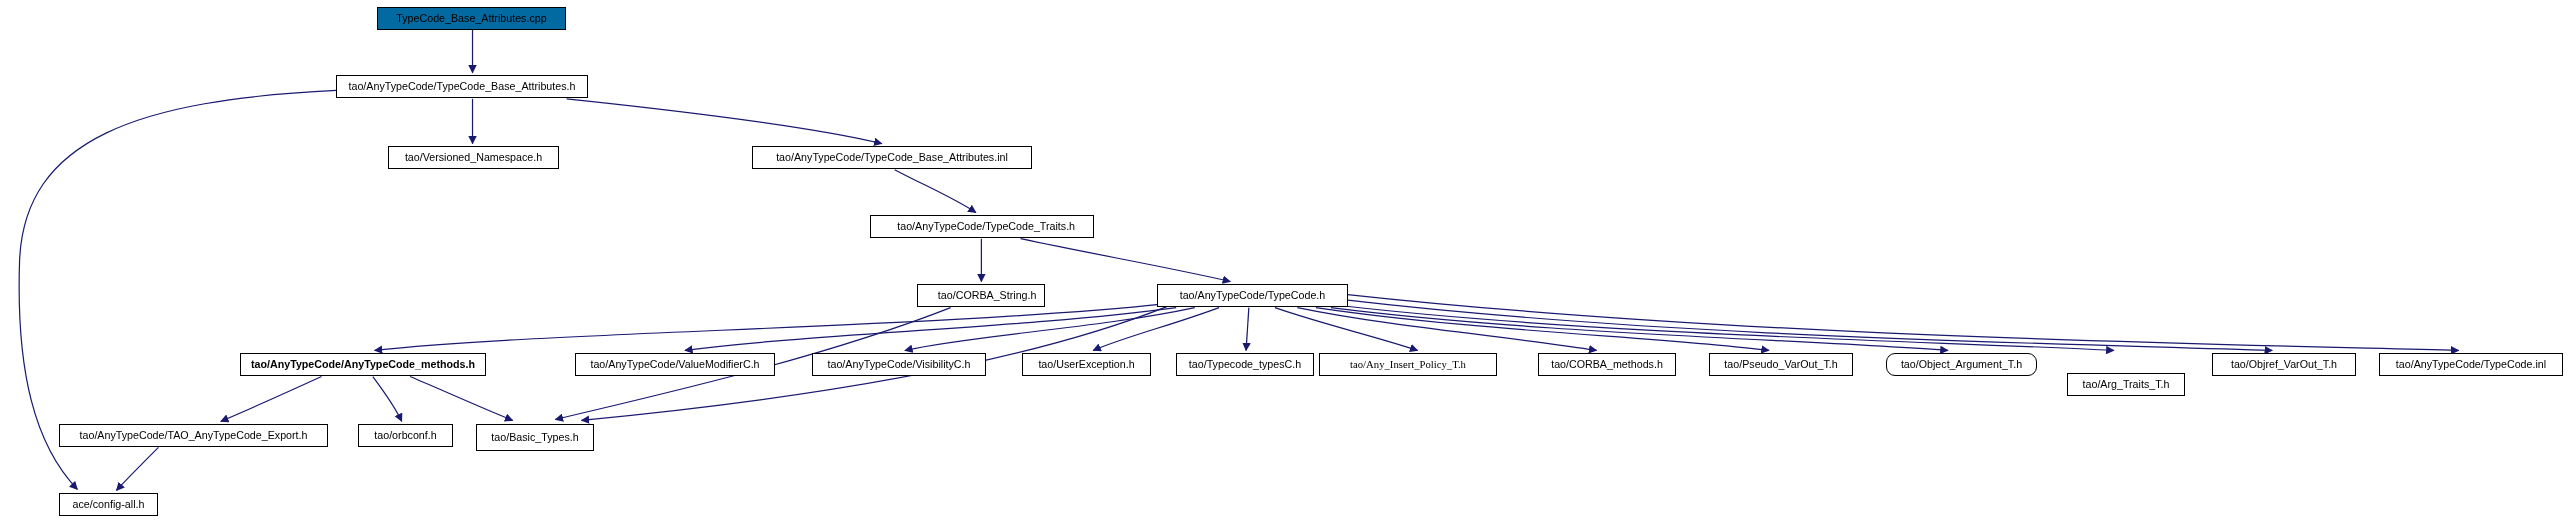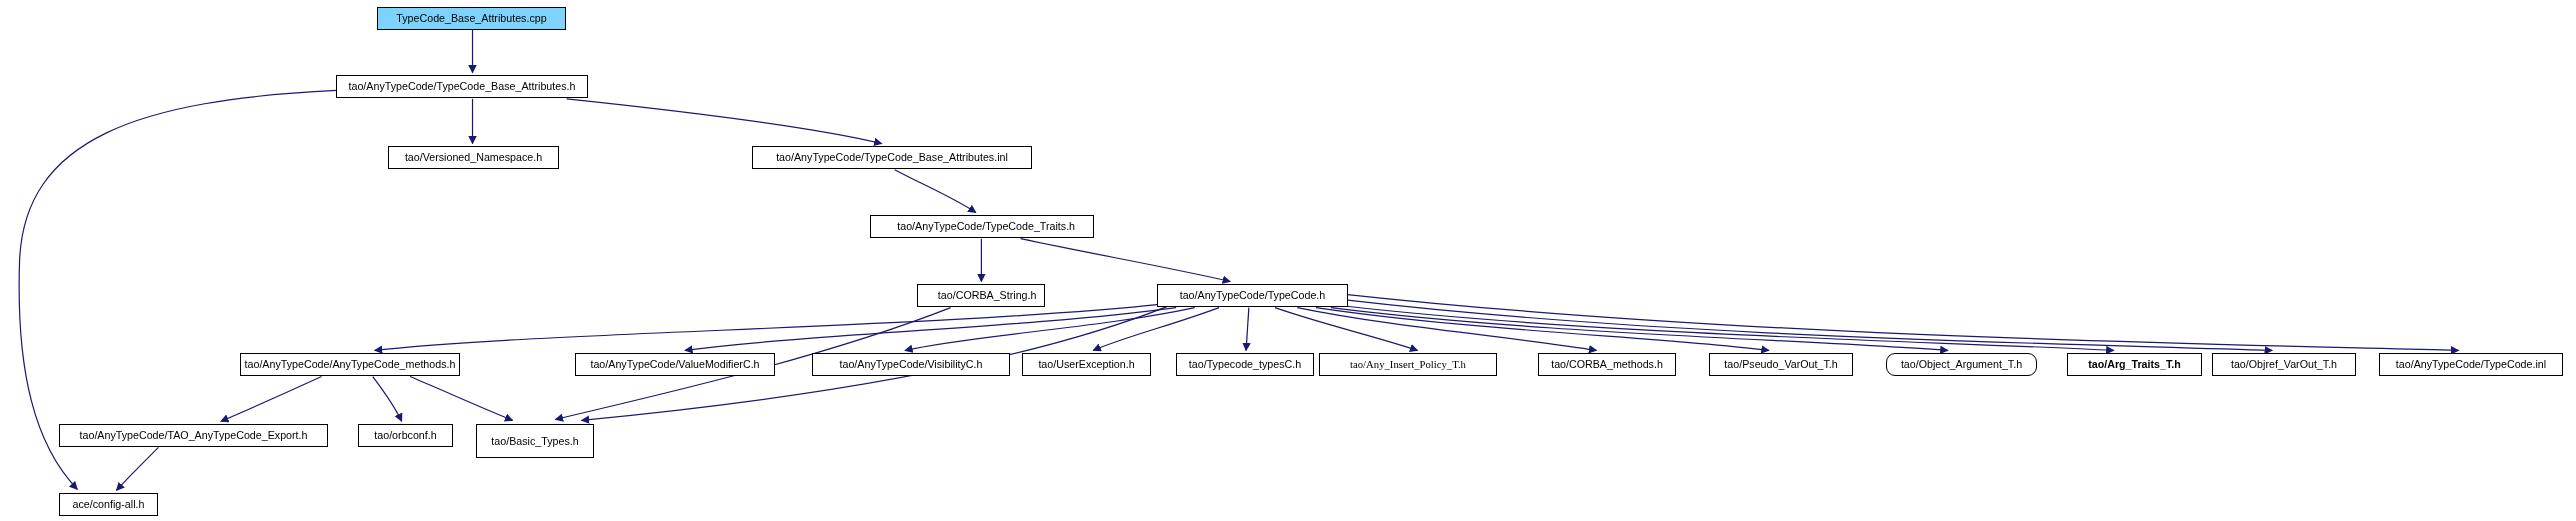--- a/index.html
+++ b/index.html
@@ -34,21 +34,21 @@
     align-items: center;
     justify-content: center;
     white-space: nowrap;
     padding: 0 3.7px;
     cursor: pointer;
   }
   .node.bold {
     border-width: 1.9px;
   }
   .node.main {
-    background: #7dd3fc;
+    background: #0369a1;
     cursor: default;
   }
   .edge {
     fill: none;
     stroke: #191970;
     stroke-width: 1.3;
   }
 </style>
 </head>
 <body>
@@ -96,46 +96,46 @@
   <div class="node" style="left:388px; top:146px; width:171px; height:23px;">tao/Versioned_Namespace.h</div>
 
   <div class="node bold" style="left:752px; top:146px; width:280px; height:23px;">tao/AnyTypeCode/TypeCode_Base_Attributes.inl</div>
 
   <div class="node" style="left:870px; top:215px; width:224px; height:23px;padding-left:12px;">tao/AnyTypeCode/TypeCode_Traits.h</div>
 
   <div class="node" style="left:917px; top:284px; width:128px; height:23px;padding-left:16px;">tao/CORBA_String.h</div>
 
   <div class="node bold" style="left:1157px; top:284px; width:191px; height:23px;">tao/AnyTypeCode/TypeCode.h</div>
 
-  <div class="node bold" style="left:240px; top:353px; width:220px; height:23px;">tao/AnyTypeCode/AnyTypeCode_methods.h</div>
+  <div class="node bold" style="left:240px; top:353px; width:246px; height:23px;font-weight:bold;">tao/AnyTypeCode/AnyTypeCode_methods.h</div>
 
   <div class="node" style="left:575px; top:353px; width:200px; height:23px;">tao/AnyTypeCode/ValueModifierC.h</div>
 
-  <div class="node" style="left:812px; top:353px; width:198px; height:23px;">tao/AnyTypeCode/VisibilityC.h</div>
+  <div class="node" style="left:812px; top:353px; width:174px; height:23px;">tao/AnyTypeCode/VisibilityC.h</div>
 
   <div class="node" style="left:1022px; top:353px; width:129px; height:23px;">tao/UserException.h</div>
 
   <div class="node" style="left:1176px; top:353px; width:138px; height:23px;">tao/Typecode_typesC.h</div>
 
   <div class="node" style="left:1319px; top:353px; width:178px; height:23px;font-family:Liberation Serif, serif;">tao/Any_Insert_Policy_T.h</div>
 
   <div class="node" style="left:1538px; top:353px; width:138px; height:23px;">tao/CORBA_methods.h</div>
 
   <div class="node" style="left:1709px; top:353px; width:144px; height:23px;">tao/Pseudo_VarOut_T.h</div>
 
   <div class="node" style="left:1886px; top:353px; width:151px; height:23px;border-radius:9px;">tao/Object_Argument_T.h</div>
 
-  <div class="node" style="left:2067px; top:353px; width:135px; height:23px;font-weight:bold;">tao/Arg_Traits_T.h</div>
+  <div class="node" style="left:2067px; top:373px; width:118px; height:23px;">tao/Arg_Traits_T.h</div>
 
   <div class="node" style="left:2212px; top:353px; width:144px; height:23px;">tao/Objref_VarOut_T.h</div>
 
   <div class="node bold" style="left:2379px; top:353px; width:184px; height:23px;">tao/AnyTypeCode/TypeCode.inl</div>
 
   <div class="node bold" style="left:59px; top:424px; width:269px; height:23px;">tao/AnyTypeCode/TAO_AnyTypeCode_Export.h</div>
 
   <div class="node" style="left:358px; top:424px; width:95px; height:23px;">tao/orbconf.h</div>
 
-  <div class="node" style="left:476px; top:424px; width:118px; height:34px;">tao/Basic_Types.h</div>
+  <div class="node" style="left:476px; top:424px; width:118px; height:27px;">tao/Basic_Types.h</div>
 
   <div class="node" style="left:59px; top:493px; width:99px; height:23px;">ace/config-all.h</div>
 
 </div>
 
 
 </body></html>

